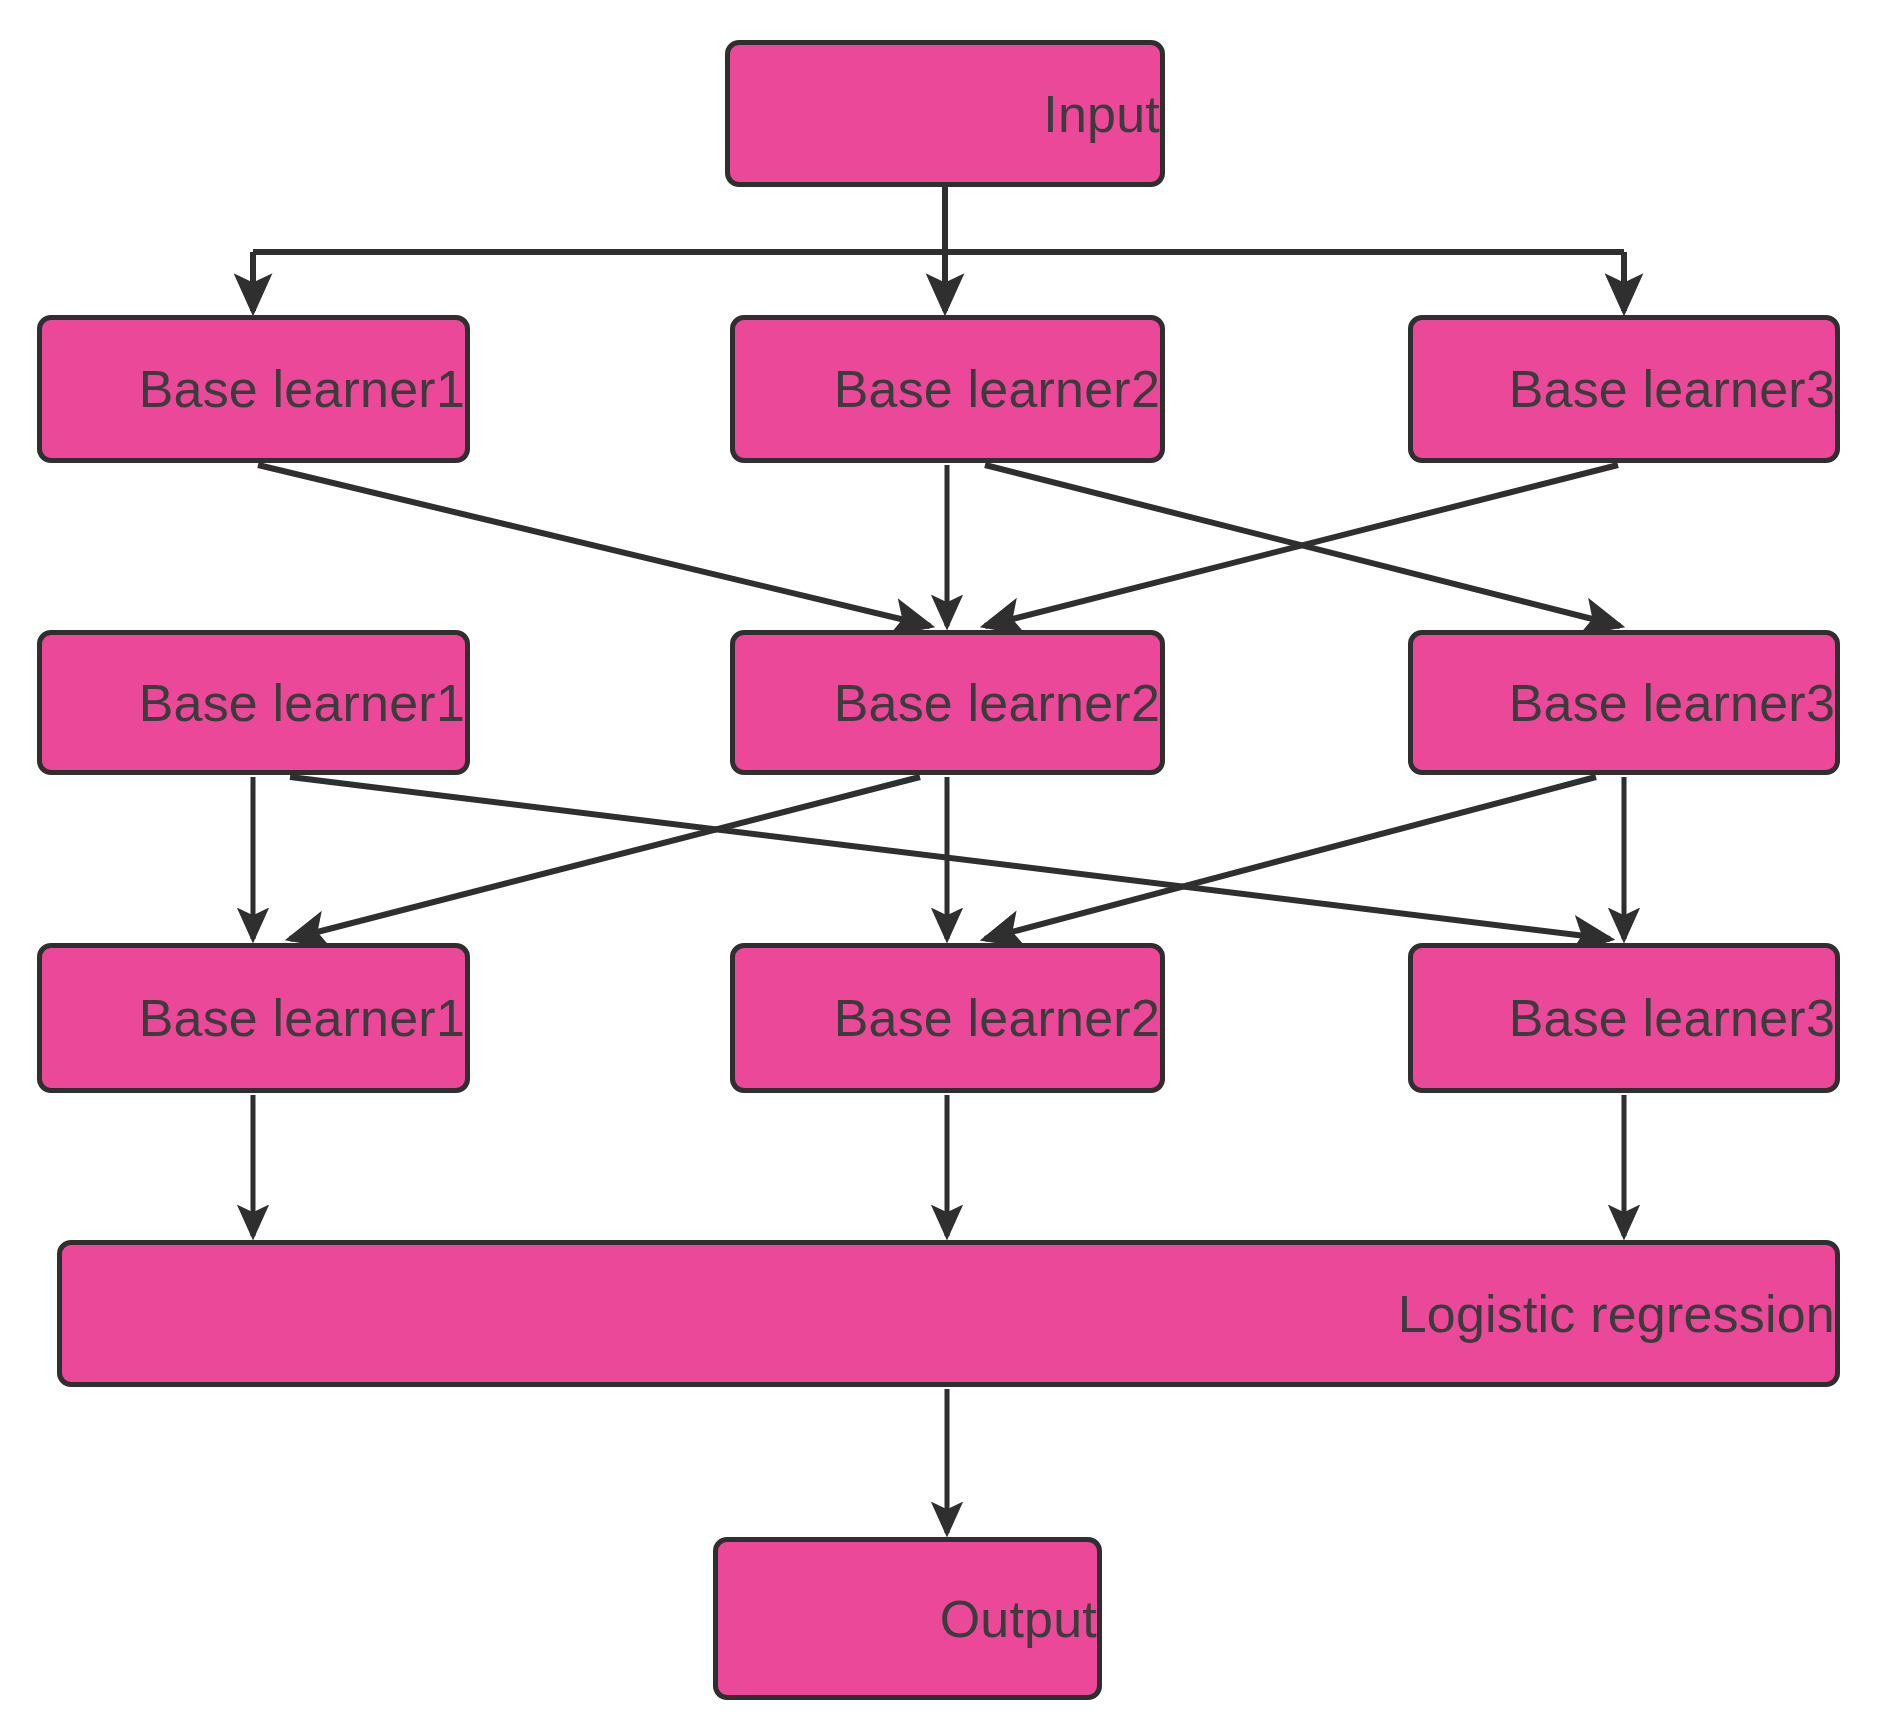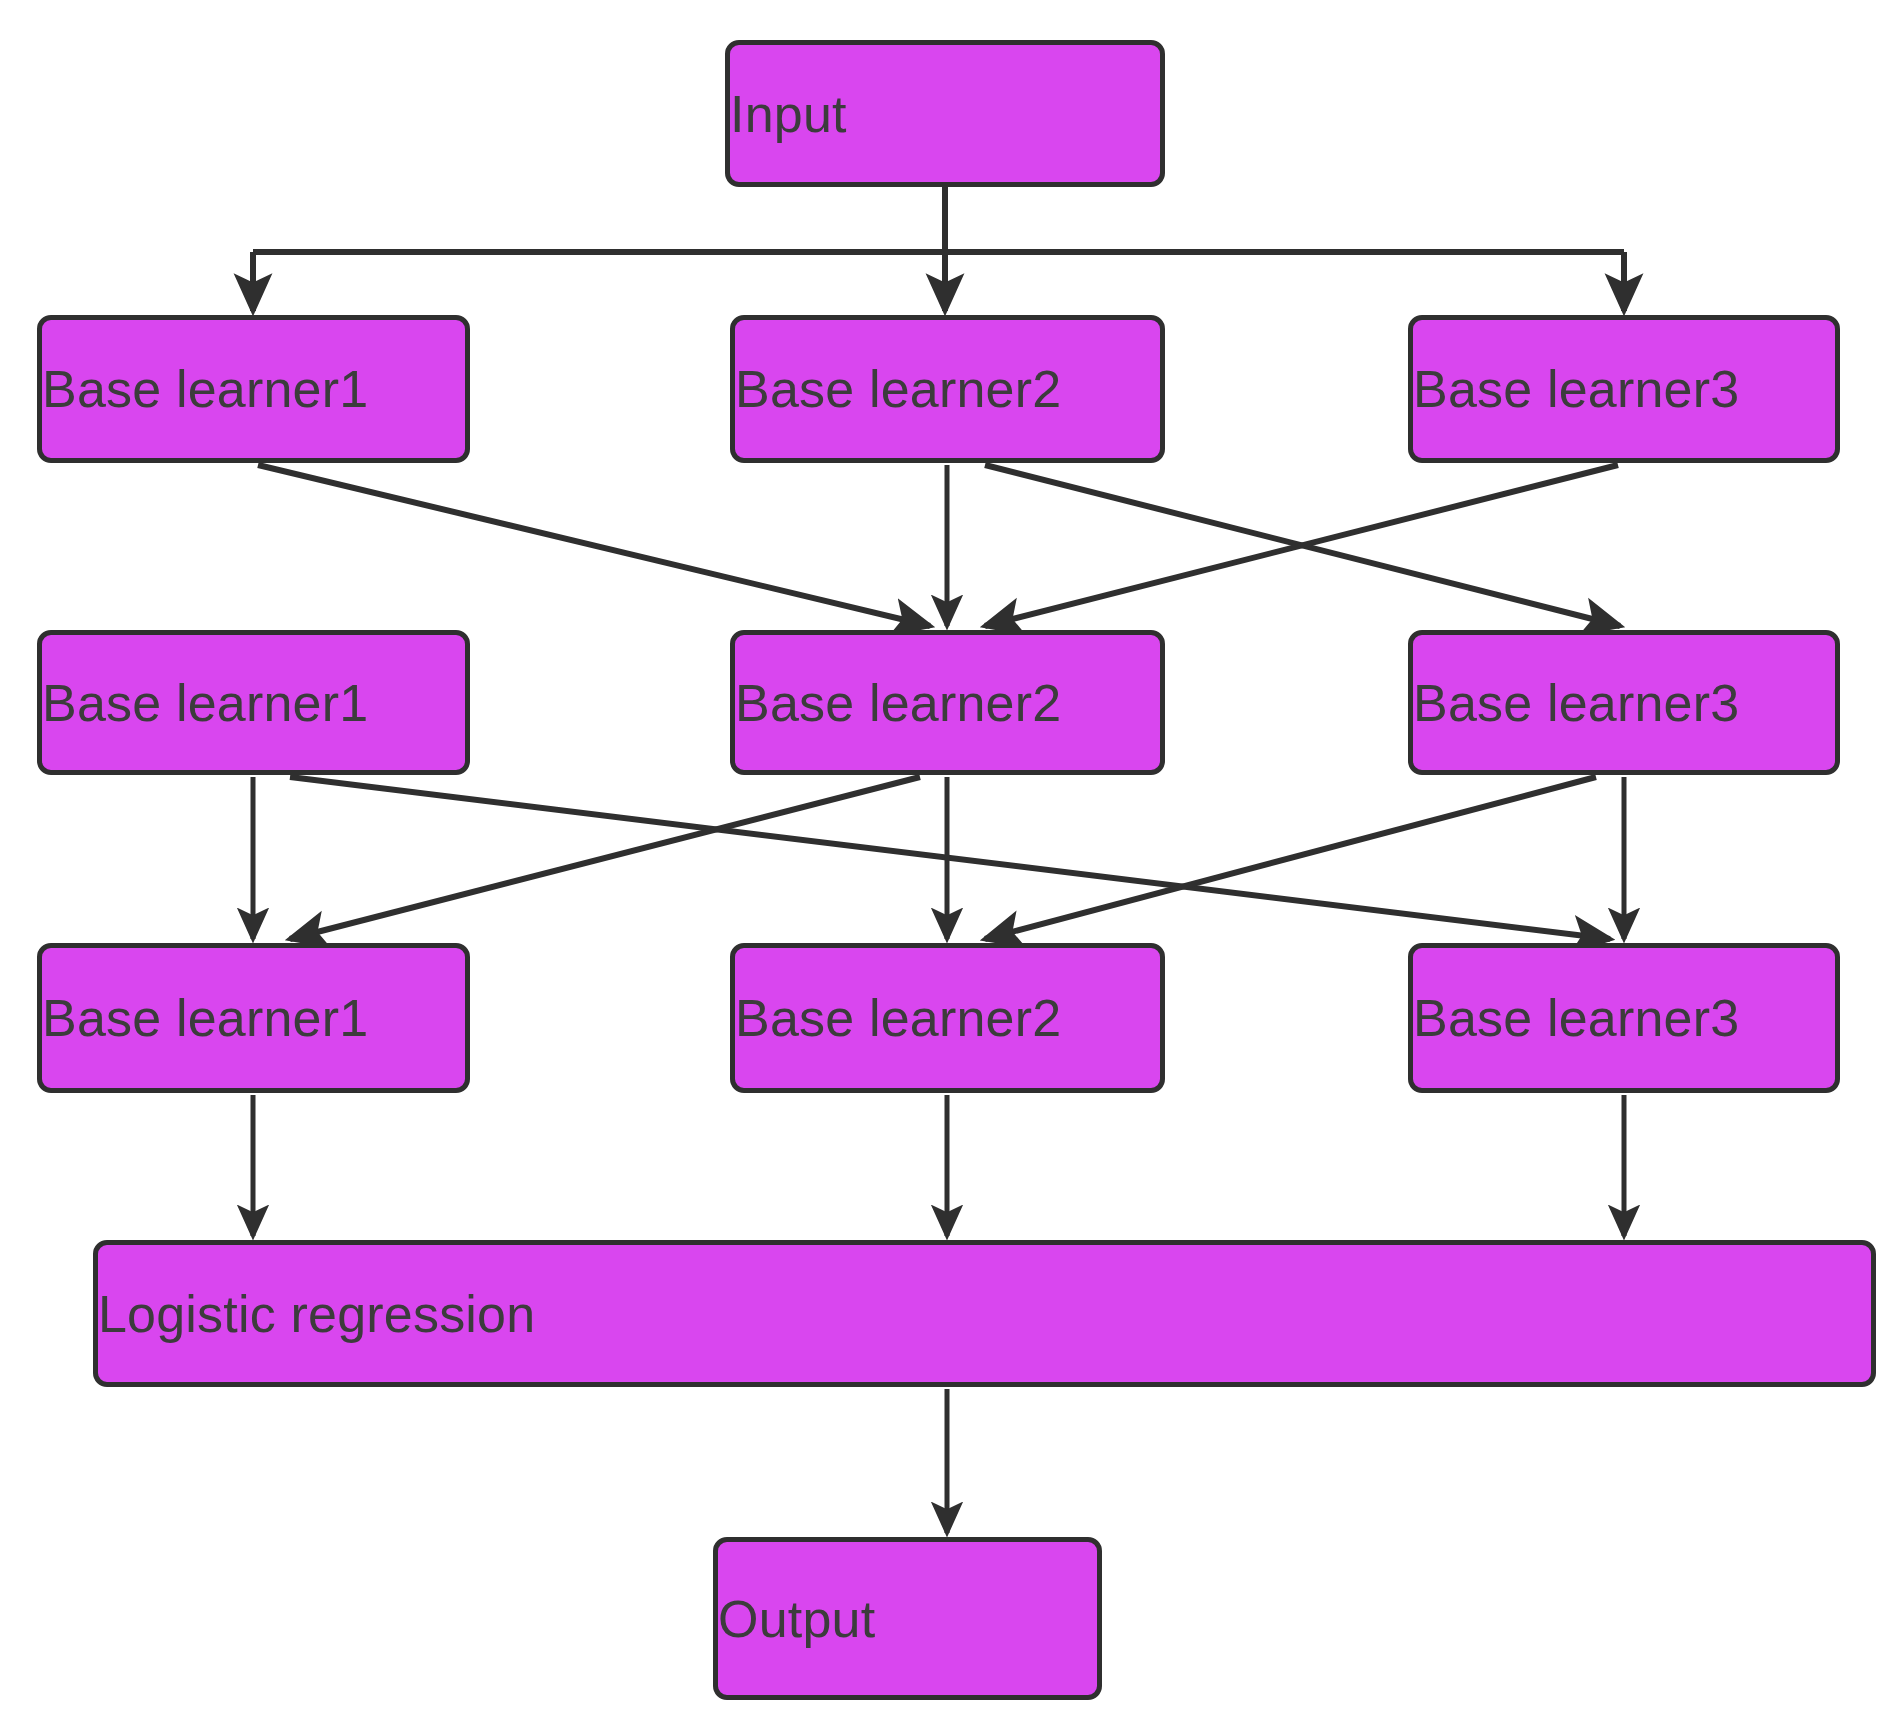--- a/index.html
+++ b/index.html
@@ -22,26 +22,26 @@
     position: absolute;
     left: 0;
     top: 0;
     width: 1877px;
     height: 1725px;
     pointer-events: none;
   }
   .node {
     position: absolute;
     box-sizing: border-box;
-    background: #d946ef;
+    background: #ec4899;
     border: 5px solid #2f2f2f;
     border-radius: 14px;
     display: flex;
     align-items: center;
-    justify-content: flex-start;
+    justify-content: flex-end;
     color: #3c3c3c;
     font-size: 52px;
     line-height: 1;
     letter-spacing: 0.2px;
     white-space: nowrap;
     z-index: 2;
   }
   .node-label {
     display: block;
   }
@@ -112,21 +112,21 @@
   <div class="node" style="left:37px; top:943px; width:433px; height:150px;">
     <span class="node-label">Base learner1</span>
   </div>
   <div class="node" style="left:730px; top:943px; width:435px; height:150px;">
     <span class="node-label">Base learner2</span>
   </div>
   <div class="node" style="left:1408px; top:943px; width:432px; height:150px;">
     <span class="node-label">Base learner3</span>
   </div>
 
-  <div class="node" style="left:57px; top:1240px; width:1783px; height:147px;margin-left:36px;">
+  <div class="node" style="left:57px; top:1240px; width:1783px; height:147px;">
     <span class="node-label">Logistic regression</span>
   </div>
 
   <div class="node" style="left:713px; top:1537px; width:389px; height:163px;">
     <span class="node-label">Output</span>
   </div>
 
 </div>
 
 </body></html>

